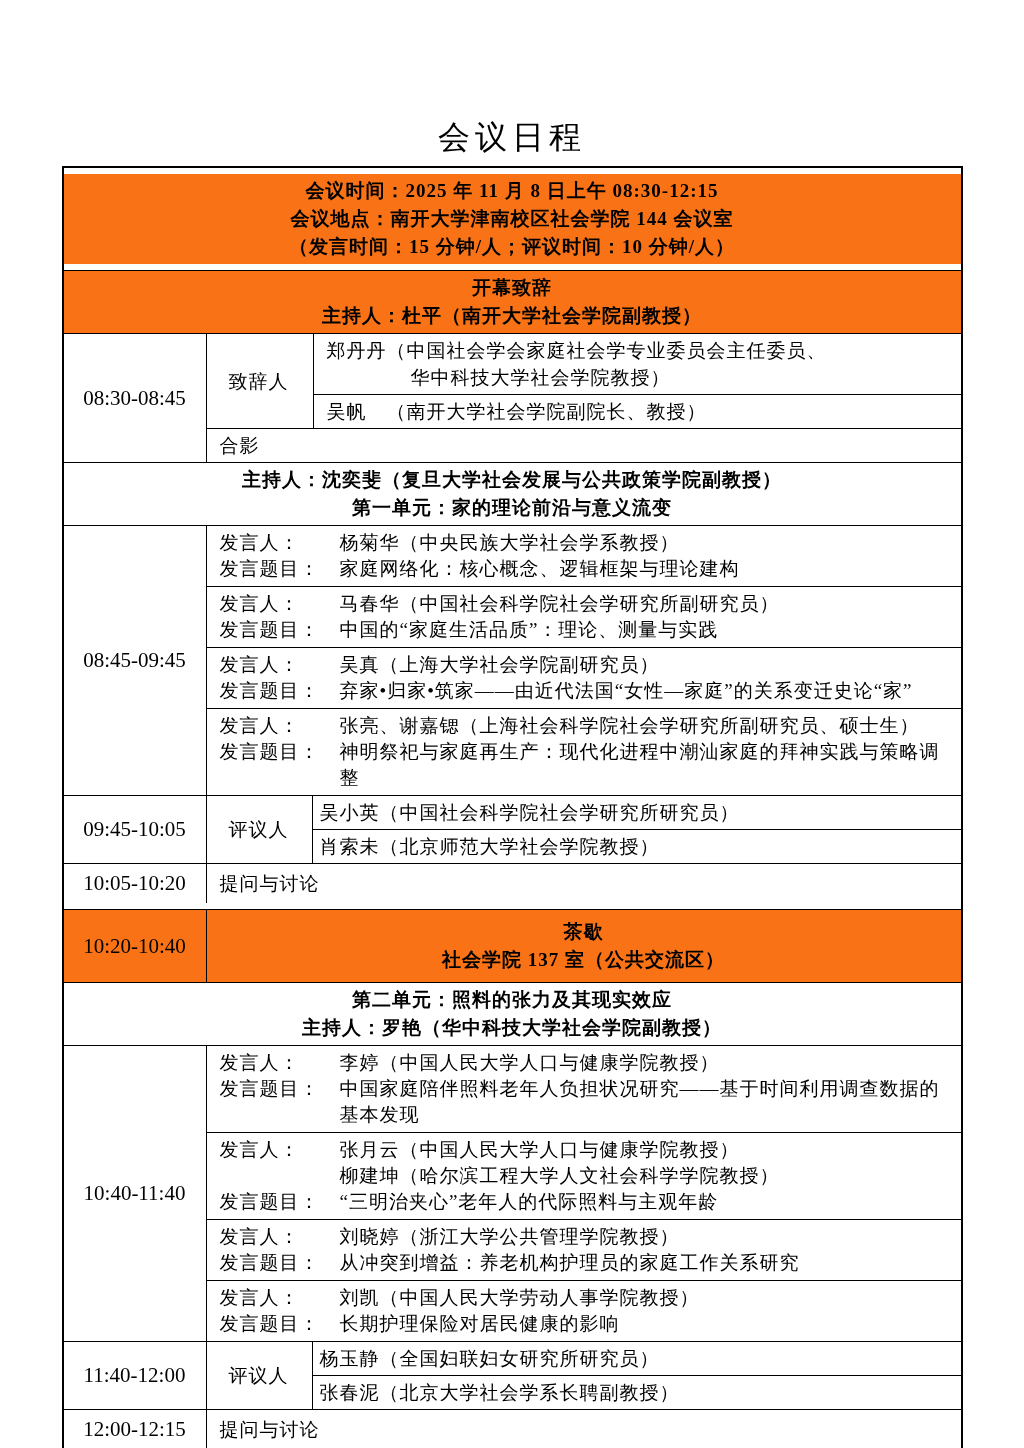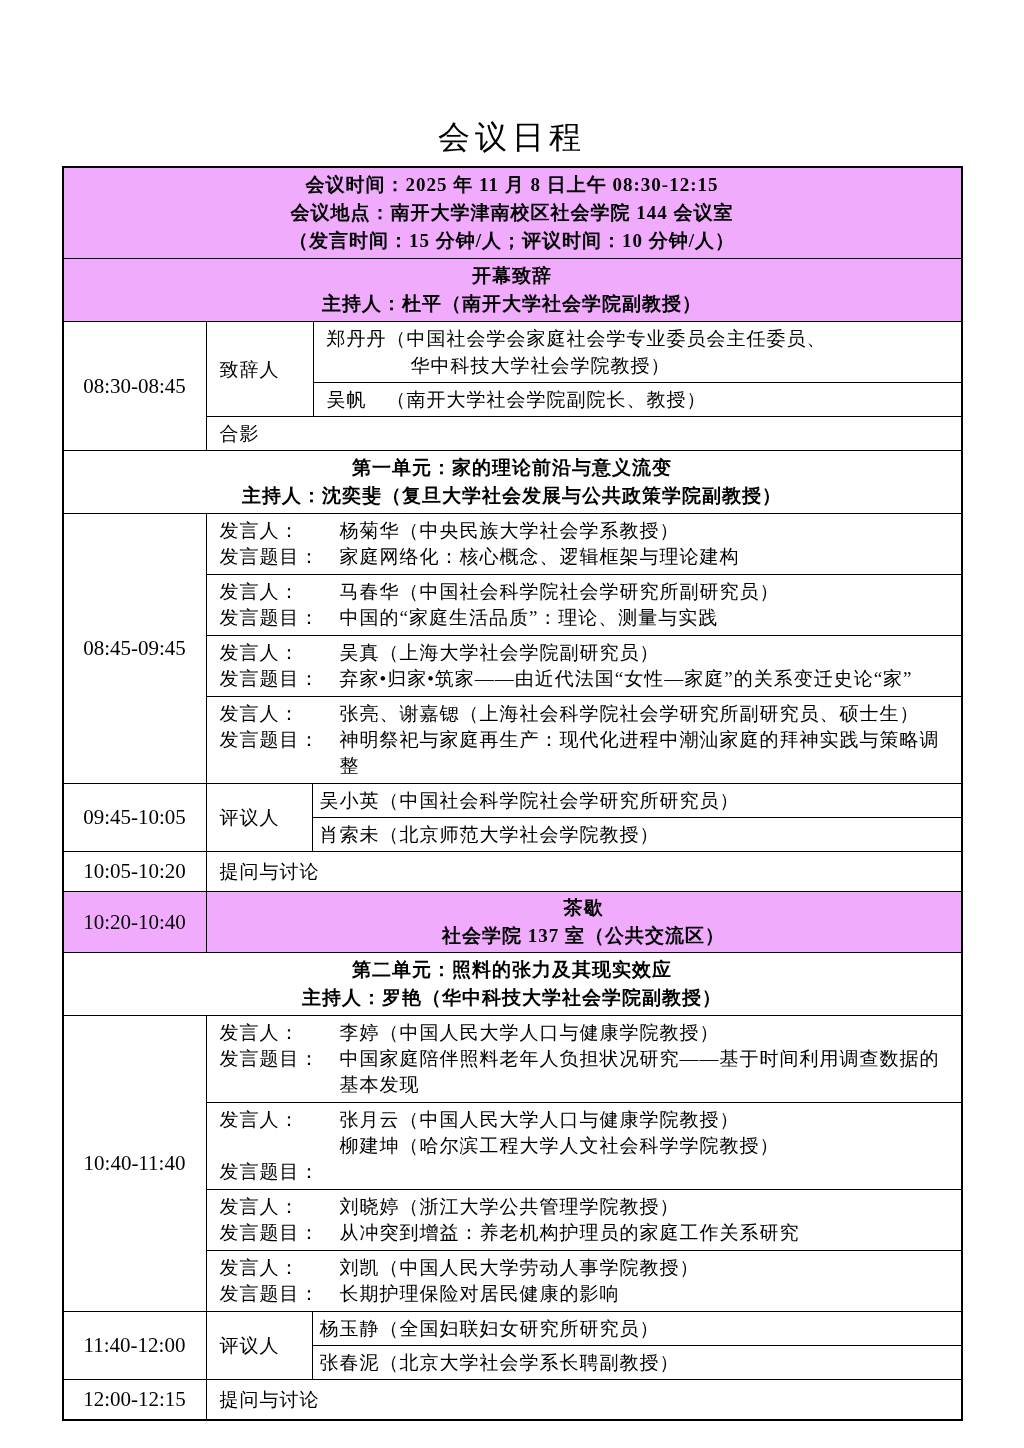--- a/index.html
+++ b/index.html
@@ -20,53 +20,53 @@
   }
   .tbl {
     width:901px;
     margin:8px auto 0 auto;
     border:2px solid #000;
     font-size:19px;
     letter-spacing:1px;
     line-height:27px;
   }
   .row + .row { border-top:1px solid #000; }
-  .pink { background:#f0abfc; }
+  .pink { background:#f97316;margin-top:6px; }
   .full { text-align:center; font-weight:700; padding:3px 8px; line-height:28px; }
   .blk { display:flex; align-items:stretch; }
   .grow { flex:1; }
   .bl { border-left:1px solid #000; }
   .bt { border-top:1px solid #000; }
   .c-time {
     width:142px; flex:none;
     display:flex; align-items:center; justify-content:center;
     font-size:21px; letter-spacing:0; text-align:center;
   }
   .c-role {
     width:106px; flex:none;
     display:flex; align-items:center;
-    padding-left:13px;
+    padding-left:22px;
   }
   .c-col { flex:1; display:flex; flex-direction:column; }
   .sub { padding:3px 10px 3px 7px; }
   .c-col > .sub { flex:1; display:flex; align-items:center; }
   .c-col > .sub + .sub { border-top:1px solid #000; }
   .gblock { padding:3px 10px 3px 13px; }
   .gblock + .gblock { border-top:1px solid #000; }
   .indent2 { padding-left:84px; }
   .talks { flex:1; }
   .talk { padding:4px 6px 4px 13px; line-height:26px; }
   .talk + .talk { border-top:1px solid #000; }
   .tline { display:flex;gap:20px; }
   .lbl { width:100px; flex:none; }
   .val { flex:1; }
   .qa-cell { flex:1; display:flex; align-items:center; padding:6px 10px 6px 13px; }
   .break-cell {
     flex:1; display:flex; flex-direction:column; justify-content:flex-end;
-    text-align:center; font-weight:700; line-height:28px; padding:2px 0;
+    text-align:center; font-weight:700; line-height:28px; padding:8px 0;
   }
 </style>
 </head>
 <body>
 
 <div class="page">
 
   <div class="doc-title">会议日程</div>
 
   <div class="tbl">
@@ -93,22 +93,22 @@
               <div class="indent2">华中科技大学社会学院教授）</div>
             </div>
             <div class="gblock">吴帆　（南开大学社会学院副院长、教授）</div>
           </div>
         </div>
         <div class="gblock bt">合影</div>
       </div>
     </div>
 
     <div class="row full">
+      <div>主持人：沈奕斐（复旦大学社会发展与公共政策学院副教授）</div>
       <div>第一单元：家的理论前沿与意义流变</div>
-      <div>主持人：沈奕斐（复旦大学社会发展与公共政策学院副教授）</div>
     </div>
 
     <div class="row blk">
       <div class="c-time">08:45-09:45</div>
       <div class="talks bl">
         <div class="talk">
           <div class="tline">
               <span class="lbl">发言人：</span>
               <span class="val">杨菊华（中央民族大学社会学系教授）</span>
             </div>
@@ -198,20 +198,21 @@
           <div class="tline">
               <span class="lbl">发言人：</span>
               <span class="val">张月云（中国人民大学人口与健康学院教授）</span>
             </div>
           <div class="tline">
               <span class="lbl"></span>
               <span class="val">柳建坤（哈尔滨工程大学人文社会科学学院教授）</span>
             </div>
           <div class="tline">
               <span class="lbl">发言题目：</span>
+              <span class="val">“三明治夹心”老年人的代际照料与主观年龄</span>
             </div>
         </div>
         <div class="talk">
           <div class="tline">
               <span class="lbl">发言人：</span>
               <span class="val">刘晓婷（浙江大学公共管理学院教授）</span>
             </div>
           <div class="tline">
               <span class="lbl">发言题目：</span>
               <span class="val">从冲突到增益：养老机构护理员的家庭工作关系研究</span>

